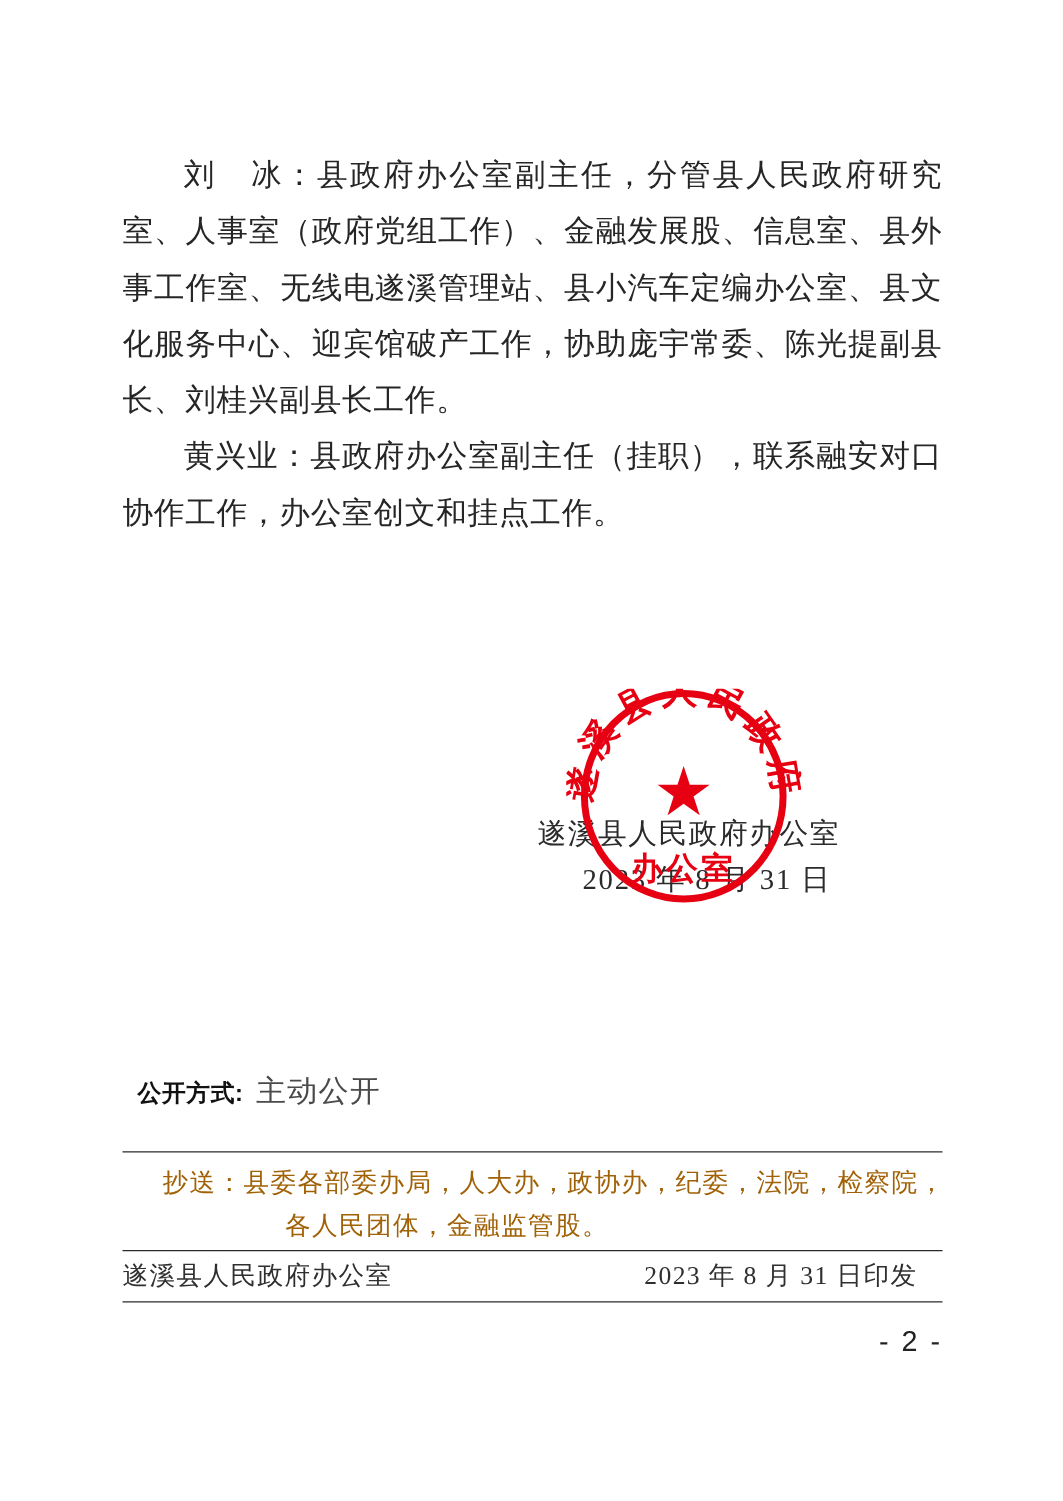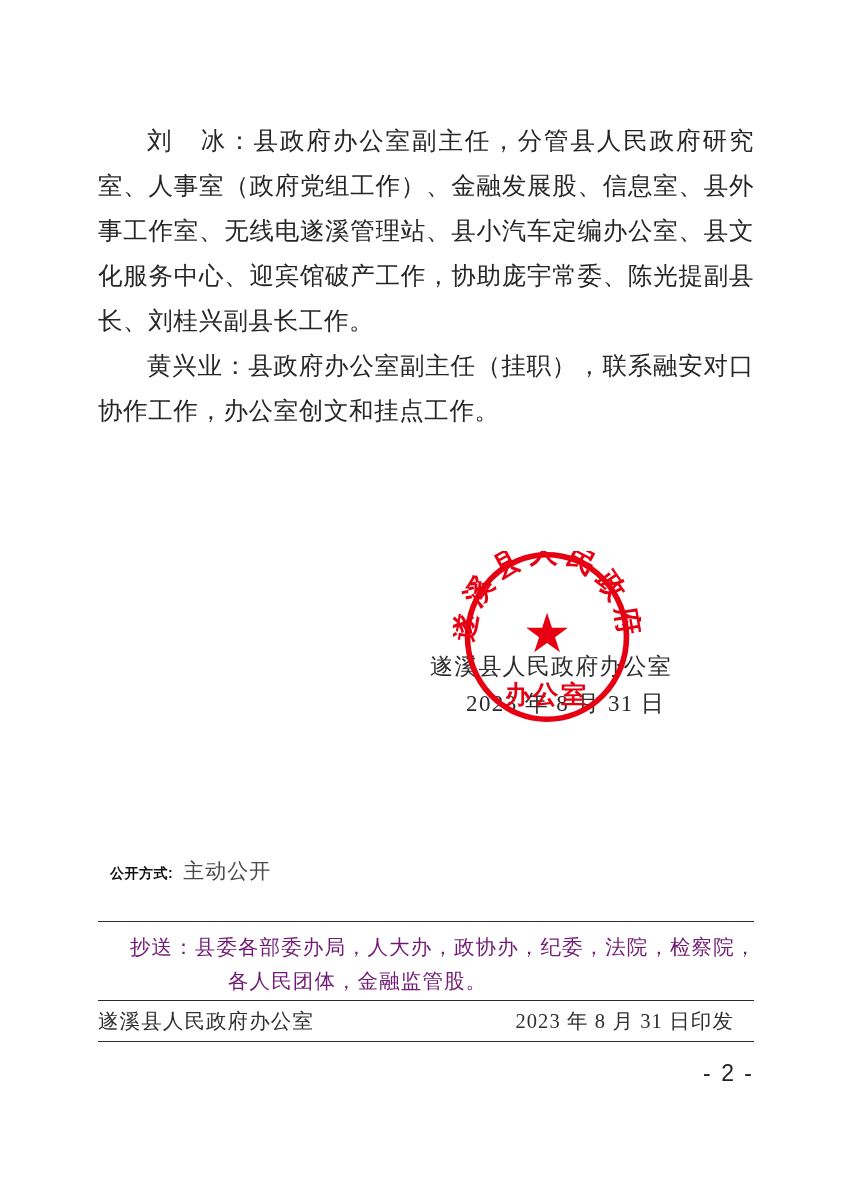--- a/index.html
+++ b/index.html
@@ -84,27 +84,27 @@
     position: absolute;
     left: 110px;
     top: 857px;
     display: flex;
     align-items: baseline;
     gap: 10px;
   }
   .disclosure-label {
     font-family: "Liberation Sans", "DejaVu Sans", sans-serif;
     font-weight: bold;
-    font-size: 14px;
+    font-size: 19px;
     color: #111111;
     letter-spacing: 0.5px;
   }
   .disclosure-value {
     font-family: "Liberation Serif", "DejaVu Serif", serif;
-    font-size: 21px;
+    font-size: 24px;
     color: #4a4a4a;
     letter-spacing: 1px;
   }
 
   
   .rule {
     position: absolute;
     left: 98px;
     width: 656px;
     height: 0;
@@ -117,21 +117,21 @@
   .cc-block {
     position: absolute;
     left: 98px;
     top: 930px;
     width: 656px;
   }
   .cc-line {
     font-size: 20.5px;
     line-height: 34px;
     letter-spacing: 1.1px;
-    color: #701a75;
+    color: #a16207;
     white-space: nowrap;
   }
   .cc-line.first { padding-left: 32px; }
   .cc-line.cont  { padding-left: 130px; }
 
   .footer-row {
     position: absolute;
     left: 98px;
     top: 1005px;
     width: 656px;

